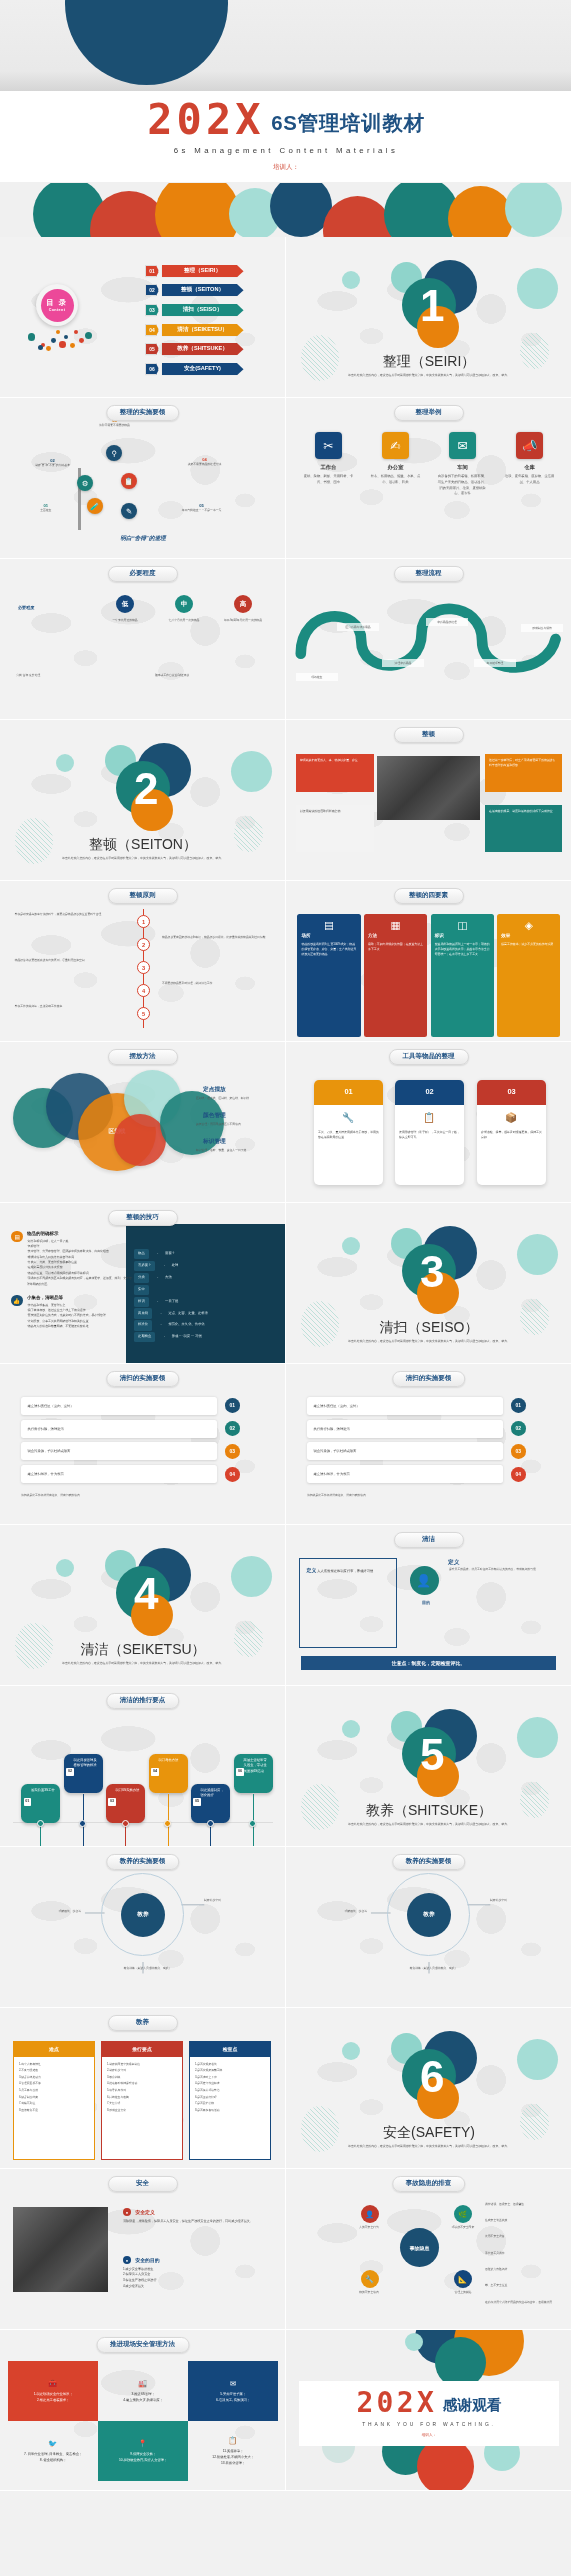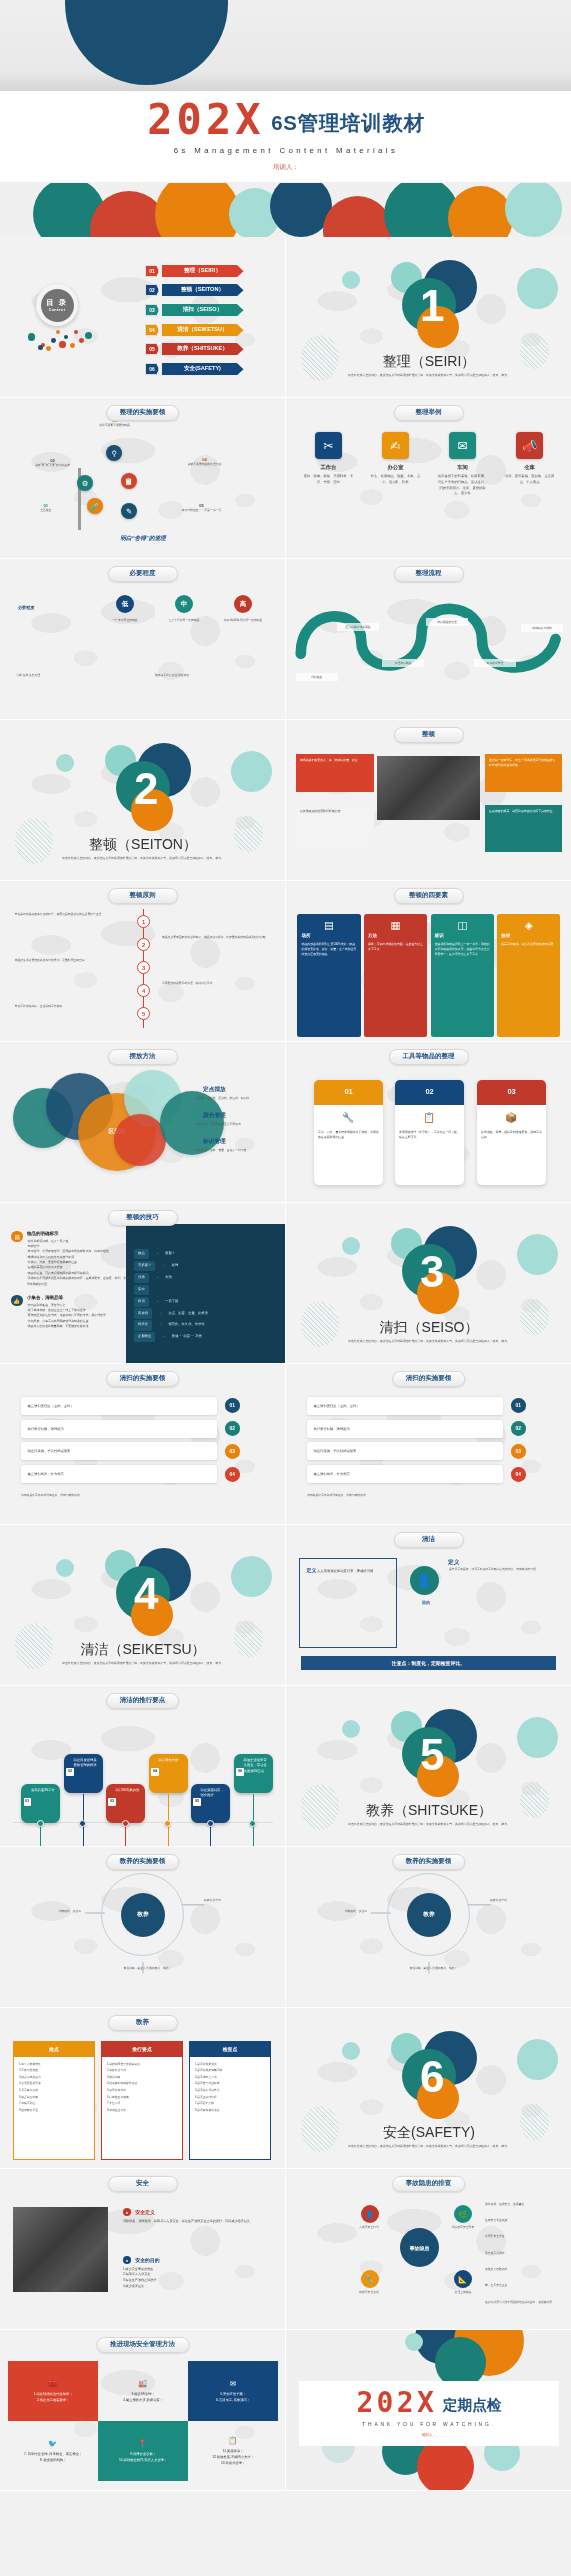--- a/index.html
+++ b/index.html
@@ -154,21 +154,21 @@
   }
 
   
   .toc-center {
     position: absolute; left: 36px; top: 47px;
     width: 42px; height: 42px; border-radius: 50%;
     background: #f4f4f4; box-shadow: 0 1.6px 4.1px rgba(0,0,0,.2);
     display: flex; align-items: center; justify-content: center;
   }
   .toc-center-in {
-    width: 33px; height: 33px; border-radius: 50%; background: #737373;
+    width: 33px; height: 33px; border-radius: 50%; background: #ec4899;
     display: flex; flex-direction: column; align-items: center; justify-content: center;
     color: #fff;
   }
   .toc-center-in .t1 { font-size: 7.4px; font-weight: bold; letter-spacing: 1.6px; }
   .toc-center-in .t2 { font-size: 3.7px; font-weight: bold; letter-spacing: 0.4px; }
   .toc-dots { position: absolute; left: 28px; top: 88px; width: 65px; height: 26px; }
   .toc-dots i { position: absolute; border-radius: 50%; display: block; }
   .toc-row {
     position: absolute; left: 145px;
     height: 12.3px; display: flex; align-items: center;
@@ -953,21 +953,21 @@
         <div class="sh" style="left:168px;top:-24.5px;width:70px;height:70px;background:#e8820c"></div>
         <div class="sh" style="left:149px;top:6.5px;width:51px;height:51px;background:#1b7f78"></div>
         <div class="sh" style="left:119px;top:3.3px;width:18px;height:18px;background:#a5ddd6"></div>
         <div class="sh" style="left:96px;top:98px;width:47px;height:47px;background:#1b7f78"></div>
         <div class="sh" style="left:131px;top:108px;width:57px;height:57px;background:#d8422c"></div>
         <div class="sh" style="left:198px;top:105px;width:36px;height:36px;background:#a5ddd6"></div>
         <div class="sh" style="left:36px;top:100px;width:33px;height:33px;background:rgba(180,215,210,.5)"></div>
         <div class="final-card">
           <div class="final-row">
             <span class="final-year">202X</span>
-            <span class="final-cn">定期点检</span>
+            <span class="final-cn">感谢观看</span>
           </div>
           <div class="final-en">THANK  YOU  FOR  WATCHING.</div>
           <div class="final-tr">培训人：</div>
         </div>
       </div>
     </div>
 
 </div>
 
 

